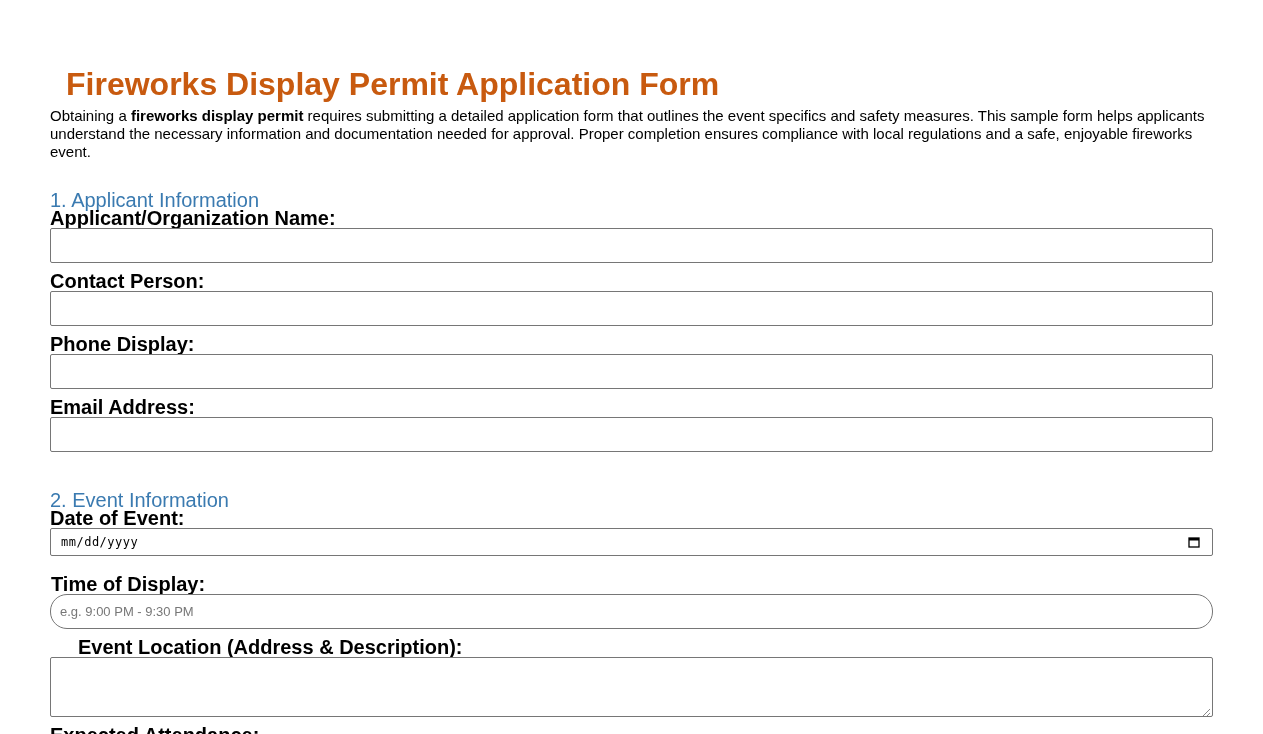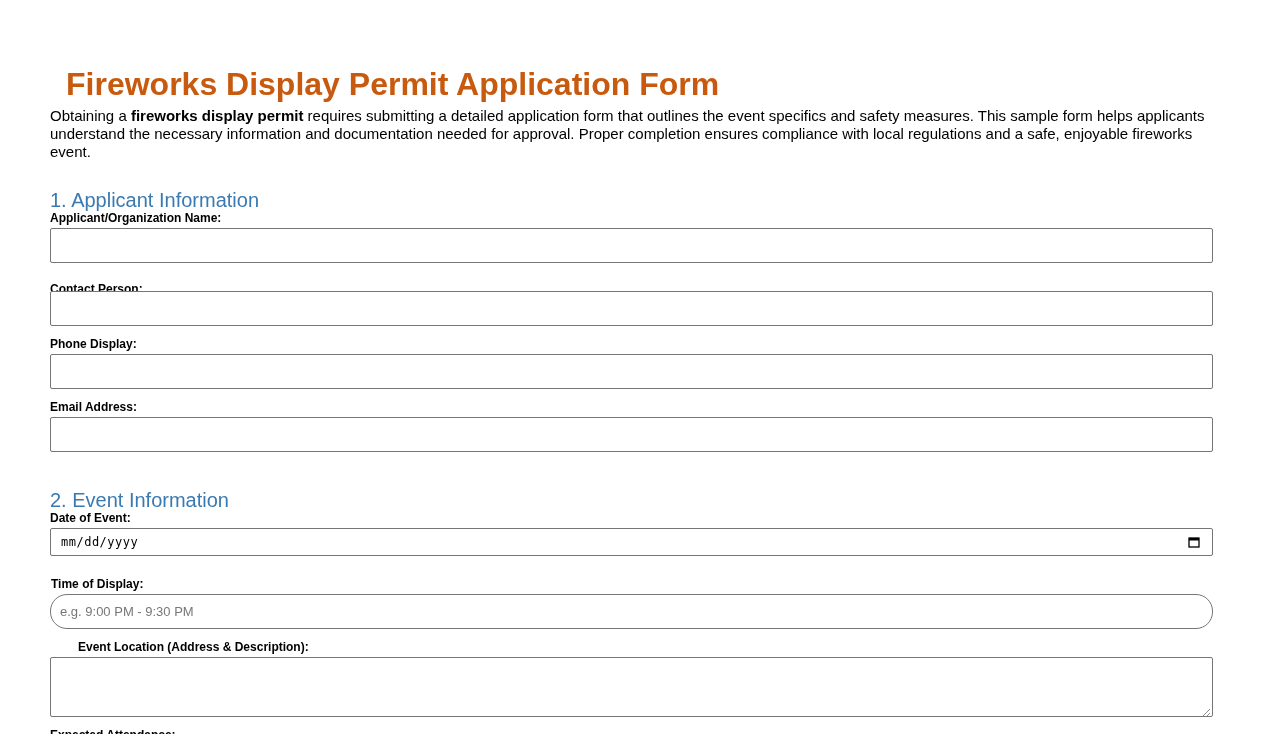--- a/index.html
+++ b/index.html
@@ -21,21 +21,21 @@
       position: absolute; left: 0; top: 107px; width: 1163px; margin: 0;
       font-size: 15px; line-height: 18px;
     }
     .intro b { font-weight: bold; }
     .section-title {
       position: absolute; left: 0; margin: 0;
       font-size: 20px; font-weight: normal; color: #3A7AB0; line-height: 18px;
     }
     .label {
       position: absolute; left: 0; margin: 0;
-      font-size: 12px; font-weight: bold; line-height: 18px; white-space: nowrap;
+      font-size: 20px; font-weight: bold; line-height: 18px; white-space: nowrap;
     }
     .field {
       position: absolute; left: 0; width: 1163px; box-sizing: border-box;
       border: 1px solid #767676; border-radius: 2px; background: #fff;
       font-family: "Liberation Sans", sans-serif; font-size: 13px;
       padding: 0 9px; outline: none; margin: 0;
     }
     .field.text { height: 35px; }
     .field.date {
       height: 28px; display: flex; align-items: center; justify-content: space-between;
@@ -54,21 +54,21 @@
 <div class="page">
   <h1>Fireworks Display Permit Application Form</h1>
 
   <p class="intro"><span>Obtaining a </span><b>fireworks display permit</b><span> requires submitting a detailed application form that outlines the event specifics and safety measures. This sample form helps applicants understand the necessary information and documentation needed for approval. Proper completion ensures compliance with local regulations and a safe, enjoyable fireworks event.</span></p>
 
   <h2 class="section-title" style="top:191px;">1. Applicant Information</h2>
 
   <label class="label" style="top:209px;">Applicant/Organization Name:</label>
   <input class="field text" type="text" style="top: 228px;" value="">
 
-  <label class="label" style="top:280px;">Contact Person:</label>
+  <label class="label" style="top:272px;">Contact Person:</label>
   <input class="field text" type="text" style="top: 291px;" value="">
 
   <label class="label" style="top:335px;">Phone Display:</label>
   <input class="field text" type="text" style="top: 354px;" value="">
 
   <label class="label" style="top:398px;text-align:right;">Email Address:</label>
   <input class="field text" type="text" style="top: 417px;" value="">
 
   <h2 class="section-title" style="top:491px;">2. Event Information</h2>
 

